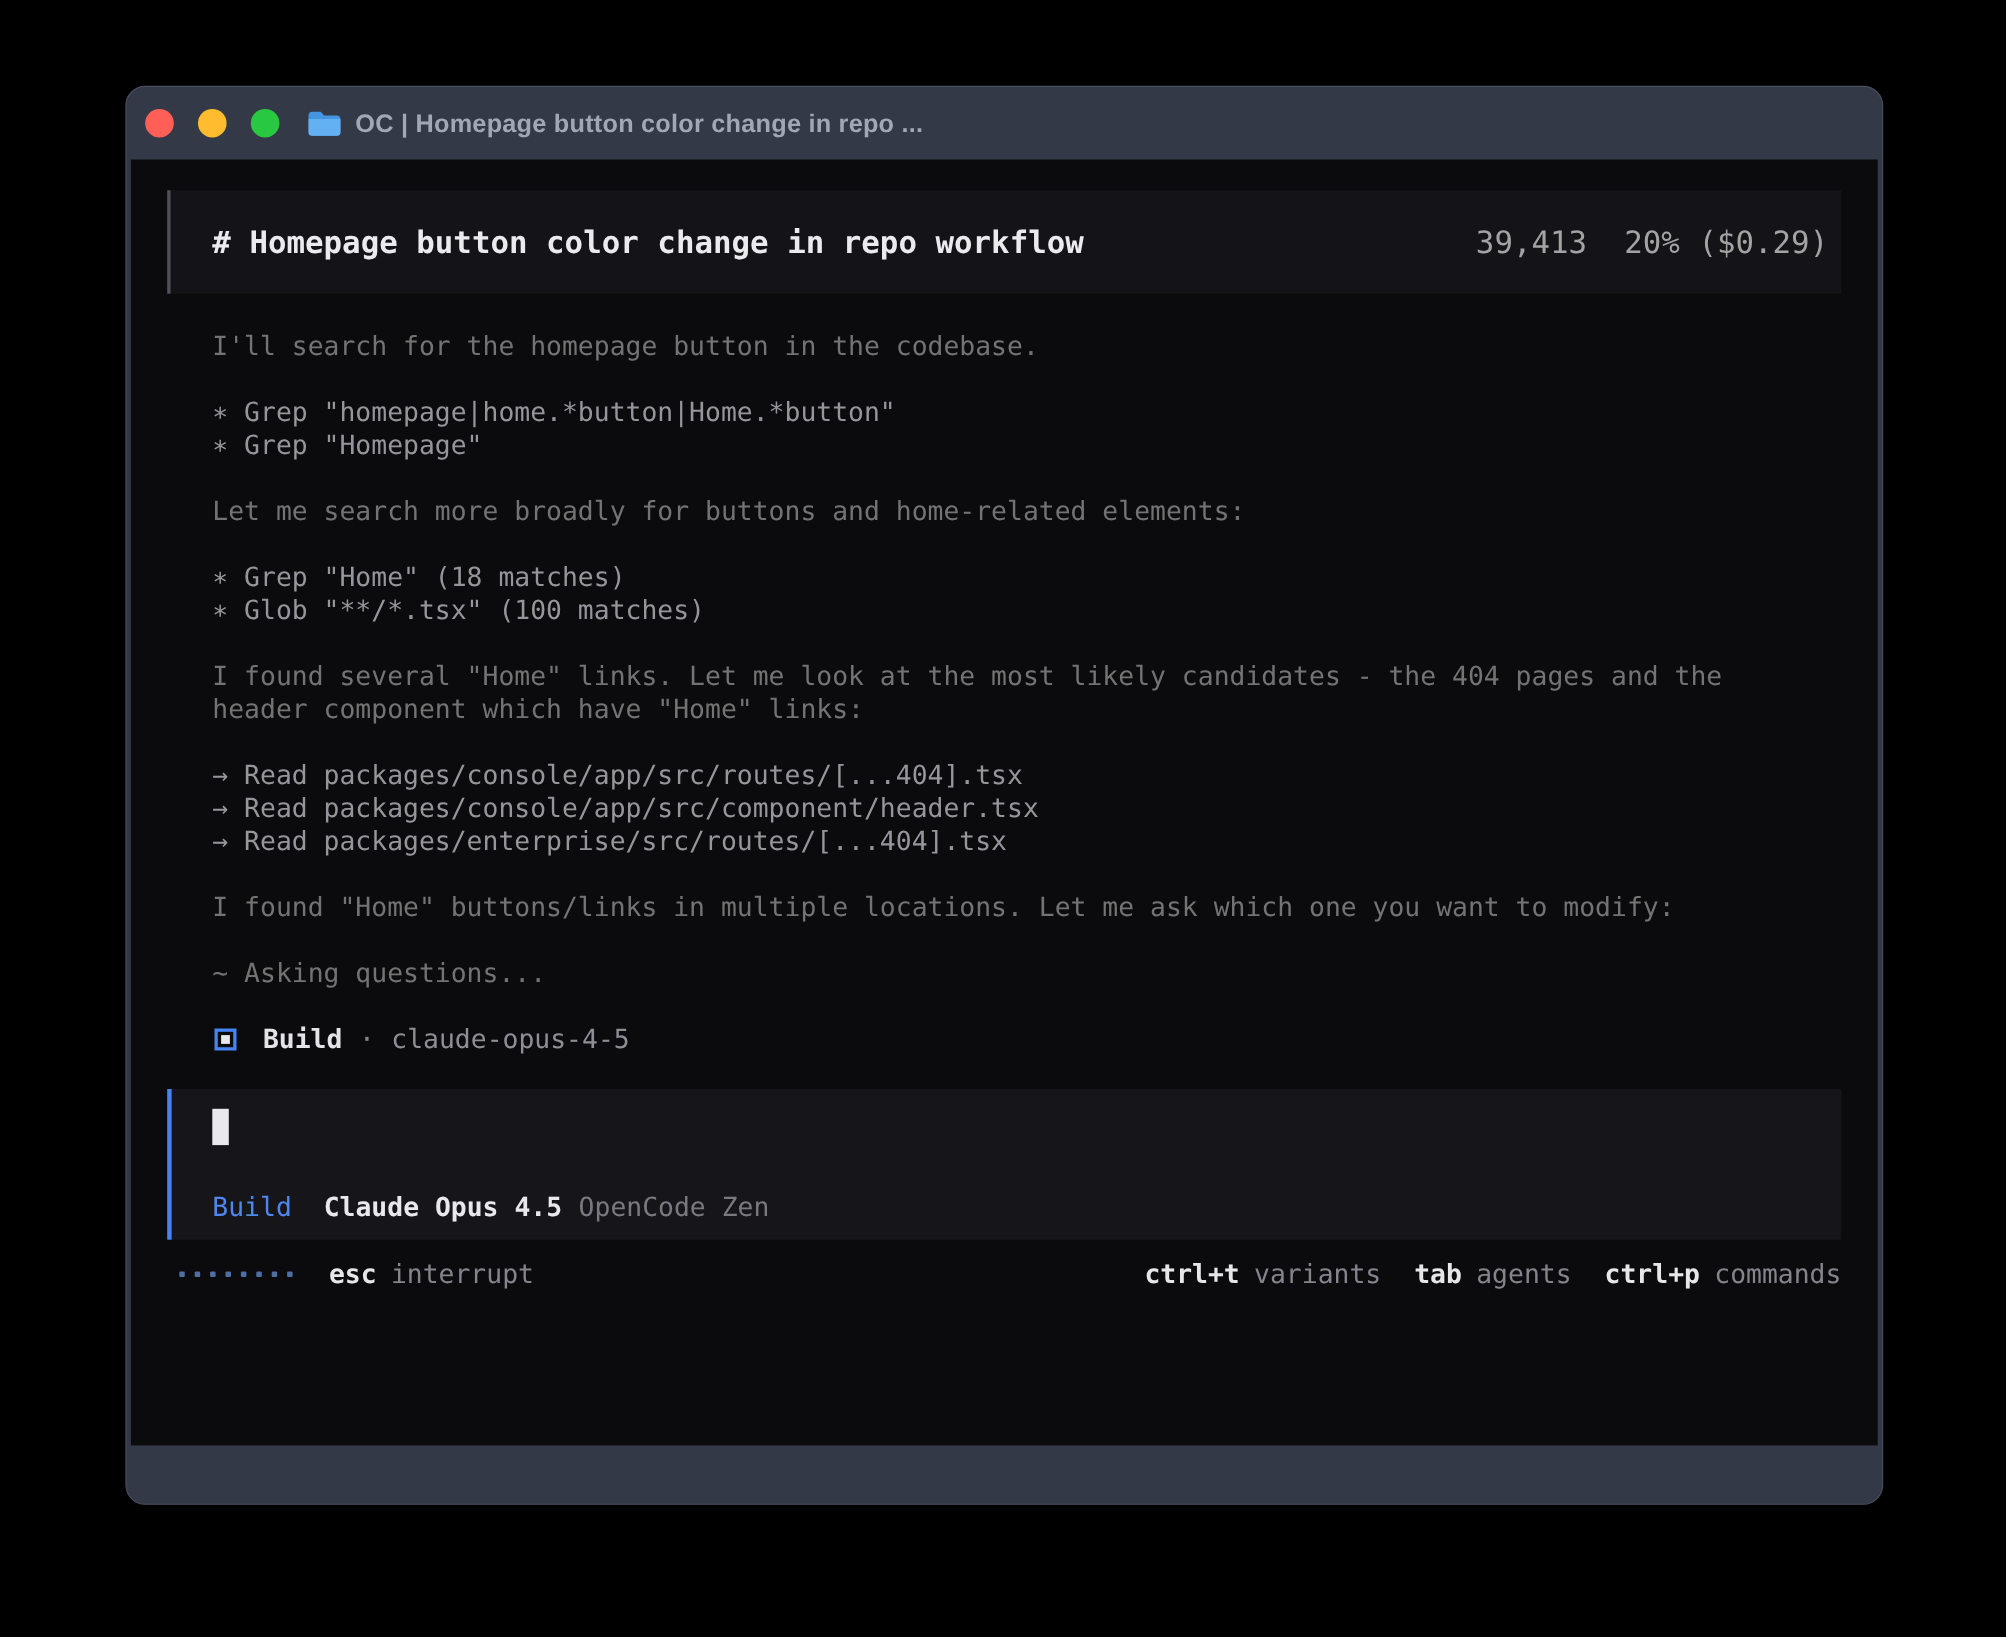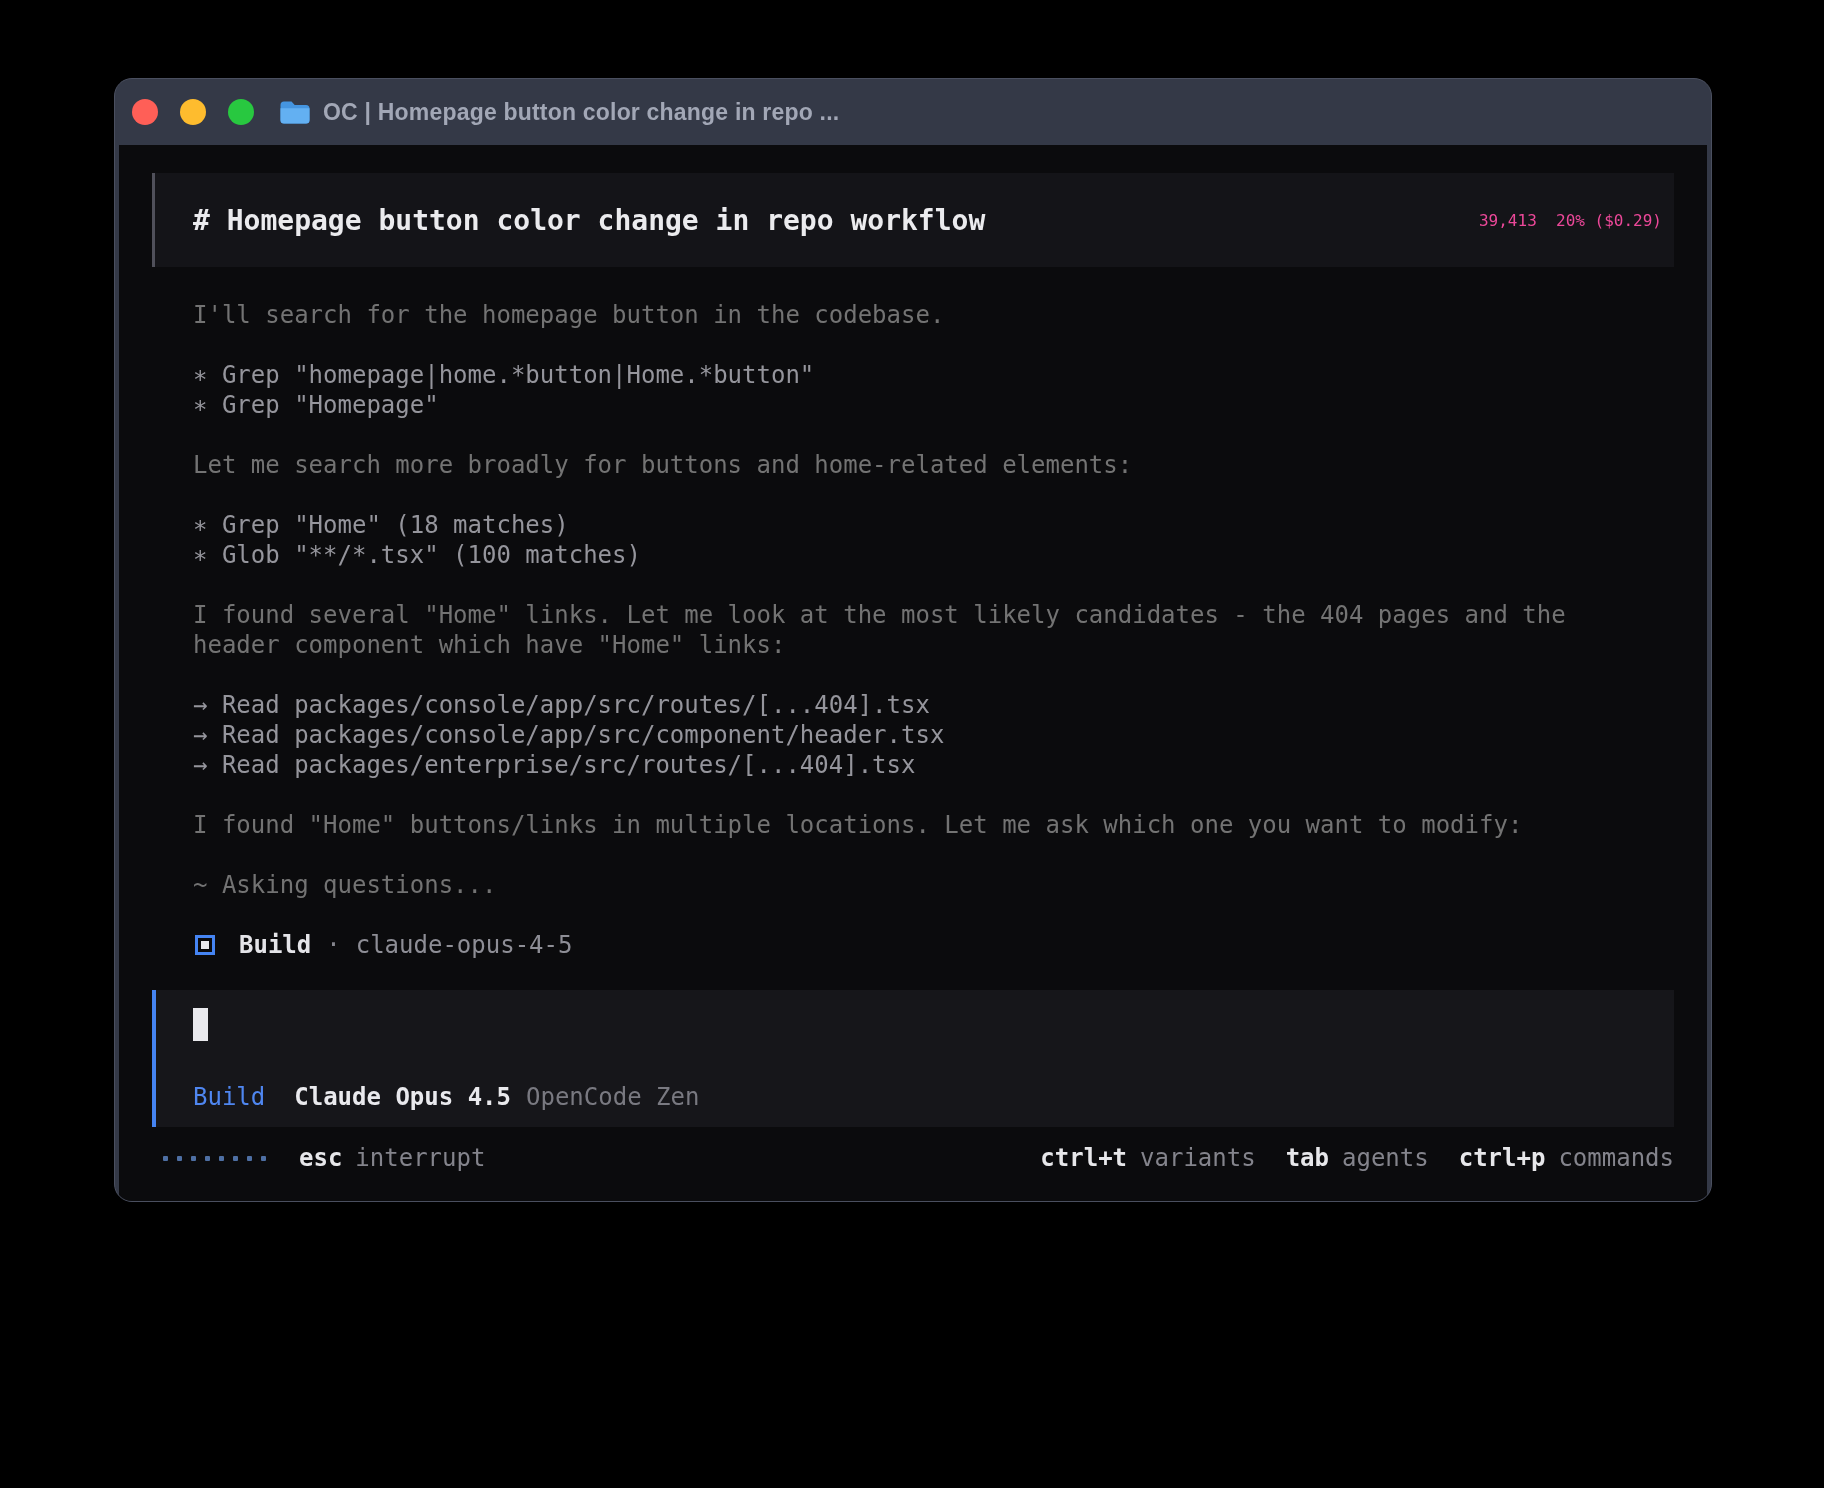--- a/index.html
+++ b/index.html
@@ -1,19 +1,19 @@
 <!DOCTYPE html>
 <html><head>
 <meta charset="utf-8">
 <style>
   * { margin:0; padding:0; box-sizing:border-box; }
   html,body { width:1824px; height:1488px; background:#000; overflow:hidden;
               font-family:"DejaVu Sans Mono","Liberation Mono",monospace; }
 
-  .window { position:absolute; left:114px; top:78px; width:1598px; height:1124px;
+  .window { position:absolute; left:114px; top:78px; width:1598px; height:1290px;
             background:#343947; border:1px solid #4a4f5f; border-radius:18px; overflow:hidden; }
 
   
   .titlebar { height:66px; display:flex; align-items:center; padding-left:17px; }
   .lights { display:flex; gap:22px; }
   .light { width:26px; height:26px; border-radius:50%; }
   .light.red    { background:#ff5f57; }
   .light.yellow { background:#febc2e; }
   .light.green  { background:#28c840; }
   .folder { margin-left:25px; display:flex; }
@@ -21,21 +21,21 @@
                font-size:23px; color:#a2a7b6; letter-spacing:.2px; }
 
   
   .terminal { margin:0 4px; height:1169px; background:#0b0b0d; padding:28px 33px 0 33px; overflow:hidden; }
 
   
   .session-header { height:94px; background:#141418; border-left:3px solid #50505a;
                     display:flex; align-items:center; justify-content:space-between;
                     padding:0 12px 0 38px; margin-bottom:33px; }
   .session-title { font-size:28px; font-weight:bold; color:#ebebee; white-space:pre; }
-  .session-stats { font-size:16px; color:#ec4899; white-space:pre; }
+  .session-stats { font-size:28px; color:#a3a3a3; white-space:pre; }
 
   
   .user-panel { height:85px; background:#16161a; border-left:4px solid #4584f2;
                 display:flex; align-items:center; padding:0 38px 0 37px; margin-bottom:30px; }
   .user-text { font-size:24px; color:#e4e4e8; white-space:pre; }
 
   
   .transcript { margin-left:41px; }
   .block { margin-bottom:30px; }
   .line { font-size:24px; line-height:30px; white-space:pre-wrap; max-width:1450px; }

